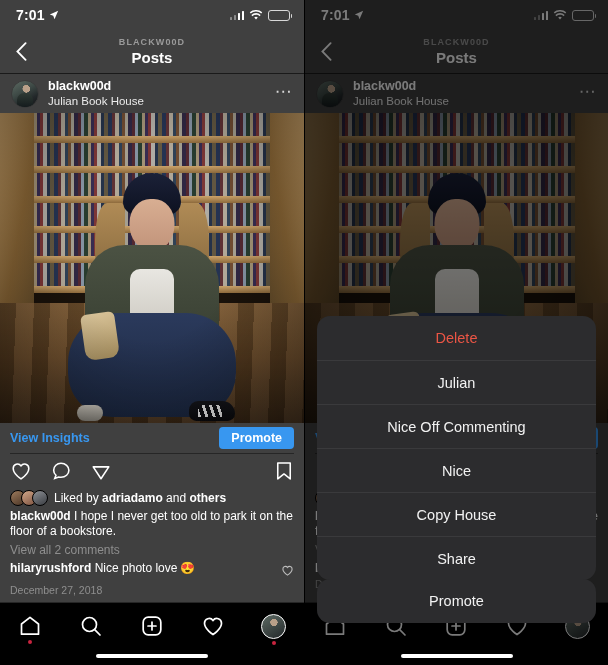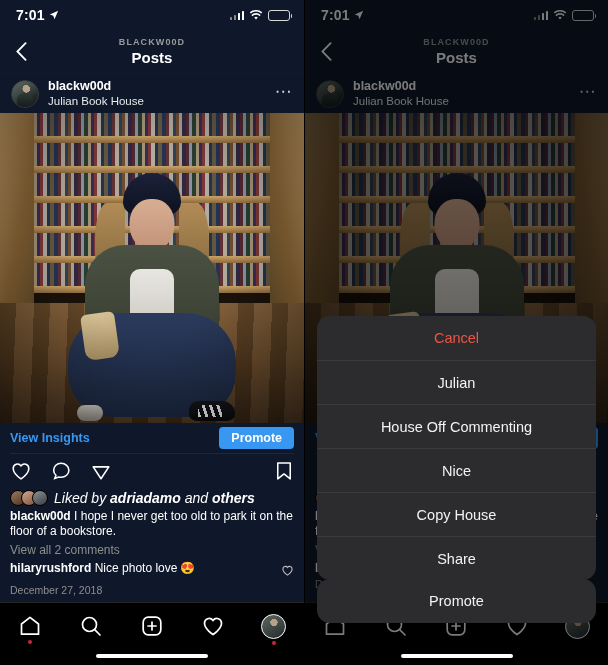--- a/index.html
+++ b/index.html
@@ -5,21 +5,21 @@
   * { margin:0; padding:0; box-sizing:border-box; }
   html,body { width:608px; height:665px; background:#000; overflow:hidden; }
   body {
     font-family:"Liberation Sans", sans-serif;
     -webkit-font-smoothing:antialiased;
   }
   .screens { display:flex; width:608px; height:665px; }
   .phone {
     position:relative;
     width:304px; height:665px;
-    background:#0f172a;
+    background:#404040;
     overflow:hidden;
   }
   .phone.right { border-left:1px solid #000; }
 
   
   .statusbar {
     height:30px; display:flex; align-items:center;
     justify-content:space-between;
     padding:0 14px 0 16px;
     position:relative; z-index:3;
@@ -145,21 +145,21 @@
   .actions .spacer { margin-left:auto; }
 
   
   .likes { display:flex; align-items:center; padding:2px 10px 0; position:relative; z-index:3; }
   .facepile { display:flex; margin-right:6px; }
   .facepile span { width:16px; height:16px; border-radius:50%; border:1.2px solid #000; margin-left:-5px; display:block; }
   .facepile span:first-child { margin-left:0; }
   .fp1 { background:linear-gradient(150deg,#9c7a5c,#4a3526); }
   .fp2 { background:linear-gradient(150deg,#d2a88a,#7e5340); }
   .fp3 { background:linear-gradient(150deg,#8e9196,#3a3d42); }
-  .likes-text { font-size:14px; color:#fff;font-style:italic; }
+  .likes-text { font-size:12px; color:#fff; }
   .likes-text b { font-weight:700; }
 
   .caption { padding:3px 10px 0; font-size:12px; color:#fff; line-height:1.32; position:relative; z-index:3; }
   .caption b { font-weight:700; }
   .viewall { padding:3px 10px 0; font-size:12px; color:#8e8e8e; position:relative; z-index:3; }
   .comment-row { display:flex; align-items:flex-start; padding:4px 10px 0; position:relative; z-index:3; }
   .comment-text { font-size:12px; color:#fff;text-align:right; }
   .comment-text b { font-weight:700; }
   .comment-heart { margin-left:auto; padding-top:2px; }
   .date { padding:3px 10px 0; font-size:10.5px; color:#8e8e8e; position:relative; z-index:3; }
@@ -501,23 +501,23 @@
           </svg>
       </div>
       <div class="tab">
         <span class="tab-avatar"></span>
       </div>
     </div>
 
     <div class="dim"></div>
 
     <div class="sheet">
-      <div class="sheet-item destructive">Cancel</div>
+      <div class="sheet-item destructive">Delete</div>
       <div class="sheet-item">Julian</div>
-      <div class="sheet-item">House Off Commenting</div>
+      <div class="sheet-item">Nice Off Commenting</div>
       <div class="sheet-item">Nice</div>
       <div class="sheet-item">Copy House</div>
       <div class="sheet-item">Share</div>
     </div>
     <div class="cancel">Promote</div>
     <div class="home-ind"></div>
   </div>
 
 </div>
 

